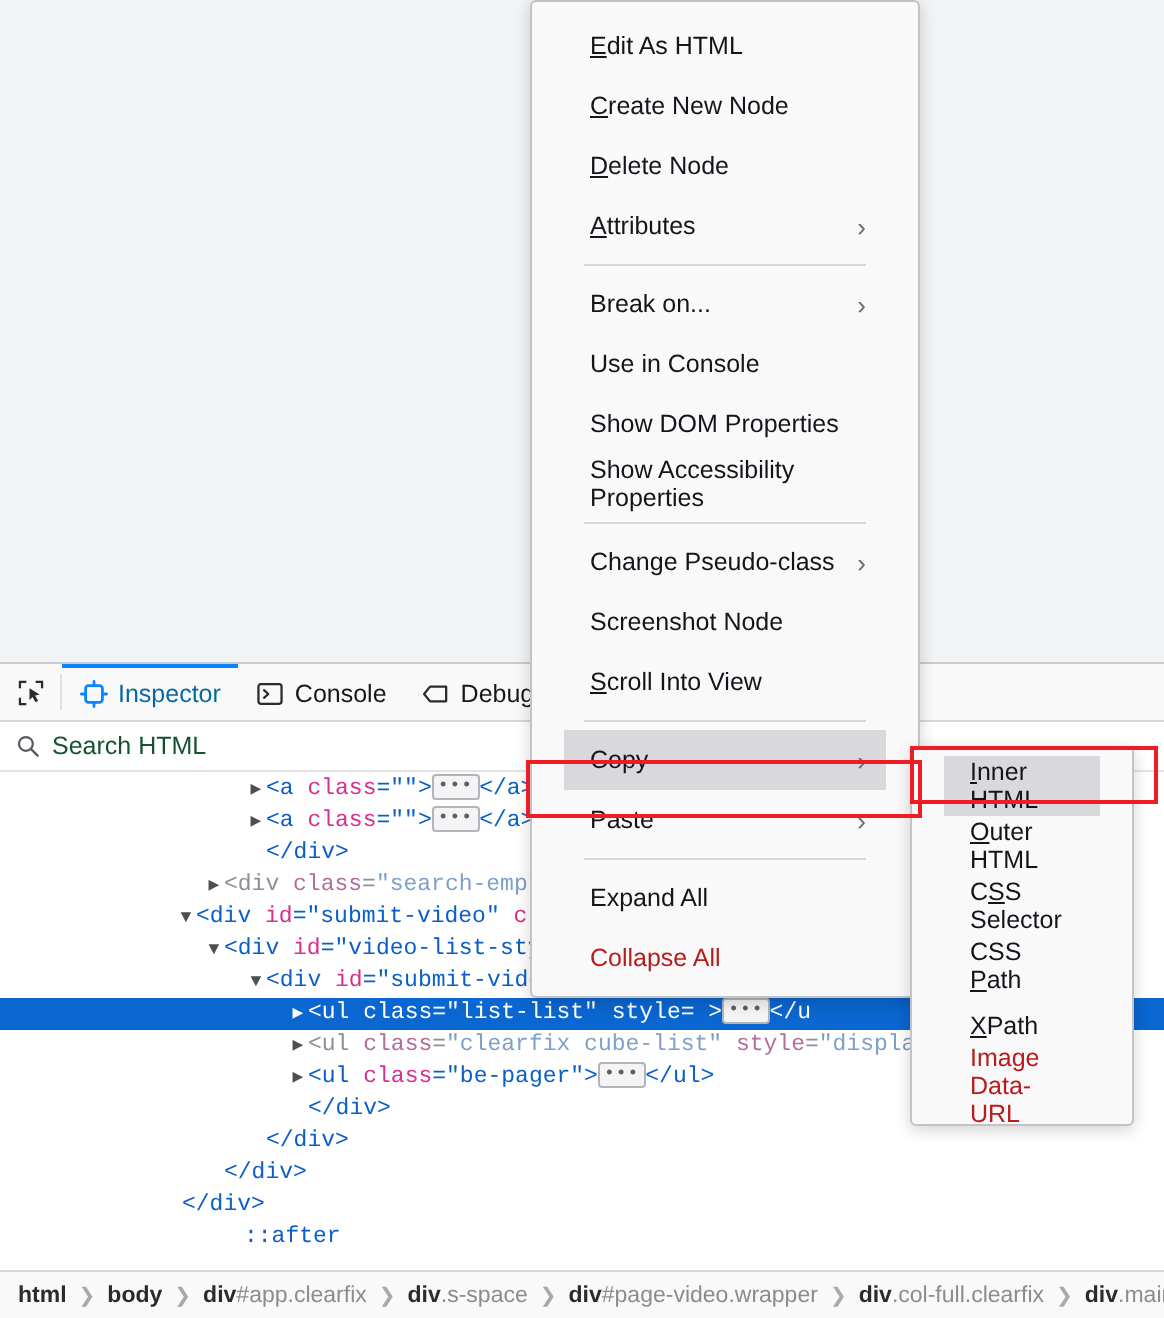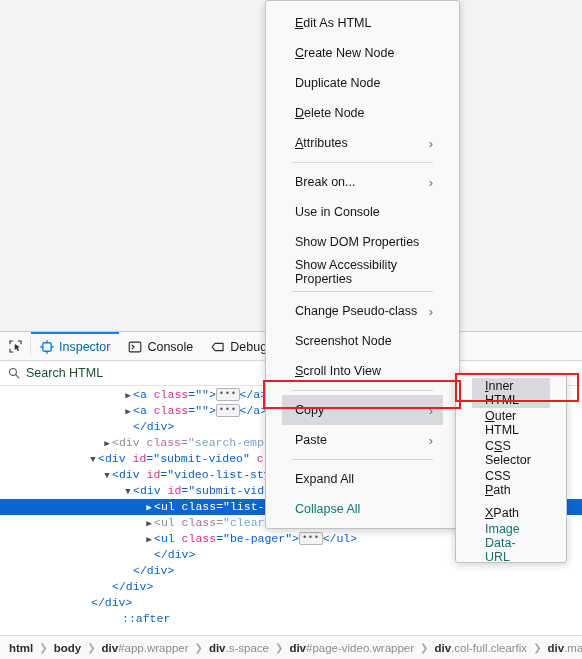--- a/index.html
+++ b/index.html
@@ -181,21 +181,21 @@
   }
   .mi {
     position: relative;
     height: 30px;
     display: flex; align-items: center;
     padding: 0 12px 0 13px;
     font-size: 12.5px;
     color: #15141a;
   }
   #ctx-sub .mi { height: 30px; }
-  .mi.disabled { color: #0f766e; }
+  .mi.disabled { color: #b91c1c; }
   .mi.hl { background: #d9d9dd; }
   .mi .arrow {
     position: absolute;
     right: 10px;
     color: #6b6b72;
     font-size: 13px;
     line-height: 1;
   }
   .mi u { text-decoration: underline; text-underline-offset: 1px; }
   .msep {
@@ -289,41 +289,38 @@
         <div class="trow" style="padding-left: 102px;"><span class="twisty"></span><span class="tg">&lt;/div&gt;</span></div>
         <div class="trow" style="padding-left: 81px;"><span class="twisty"></span><span class="tg">&lt;/div&gt;</span></div>
         <div class="trow" style="padding-left: 112px;"><span class="twisty"></span><span class="tg">::after</span></div>
       </div>
 
     <div class="breadcrumb" id="breadcrumb">
         <span class="crumb">html</span>
         <span class="crumb-sep">❯</span>
         <span class="crumb">body</span>
         <span class="crumb-sep">❯</span>
-        <span class="crumb">div<span class="cid">#app.wrapper</span></span>
+        <span class="crumb">div<span class="cid">#app.clearfix</span></span>
         <span class="crumb-sep">❯</span>
         <span class="crumb">div<span class="cid">.s-space</span></span>
         <span class="crumb-sep">❯</span>
         <span class="crumb">div<span class="cid">#page-video.wrapper</span></span>
         <span class="crumb-sep">❯</span>
         <span class="crumb">div<span class="cid">.col-full.clearfix</span></span>
         <span class="crumb-sep">❯</span>
         <span class="crumb">div<span class="cid">.main-co</span></span>
       </div>
   </div>
 
   <div class="ctx-menu" id="ctx-main">
       <div class="mi">
         <span><u>E</u>dit As HTML</span>
       </div>
       <div class="mi">
         <span><u>C</u>reate New Node</span>
-      </div>
-      <div class="mi">
-        <span>Duplicate Node</span>
       </div>
       <div class="mi">
         <span><u>D</u>elete Node</span>
       </div>
       <div class="mi">
         <span><u>A</u>ttributes</span>
         <span class="arrow">›</span>
       </div>
       <div class="msep"></div>
       <div class="mi">

